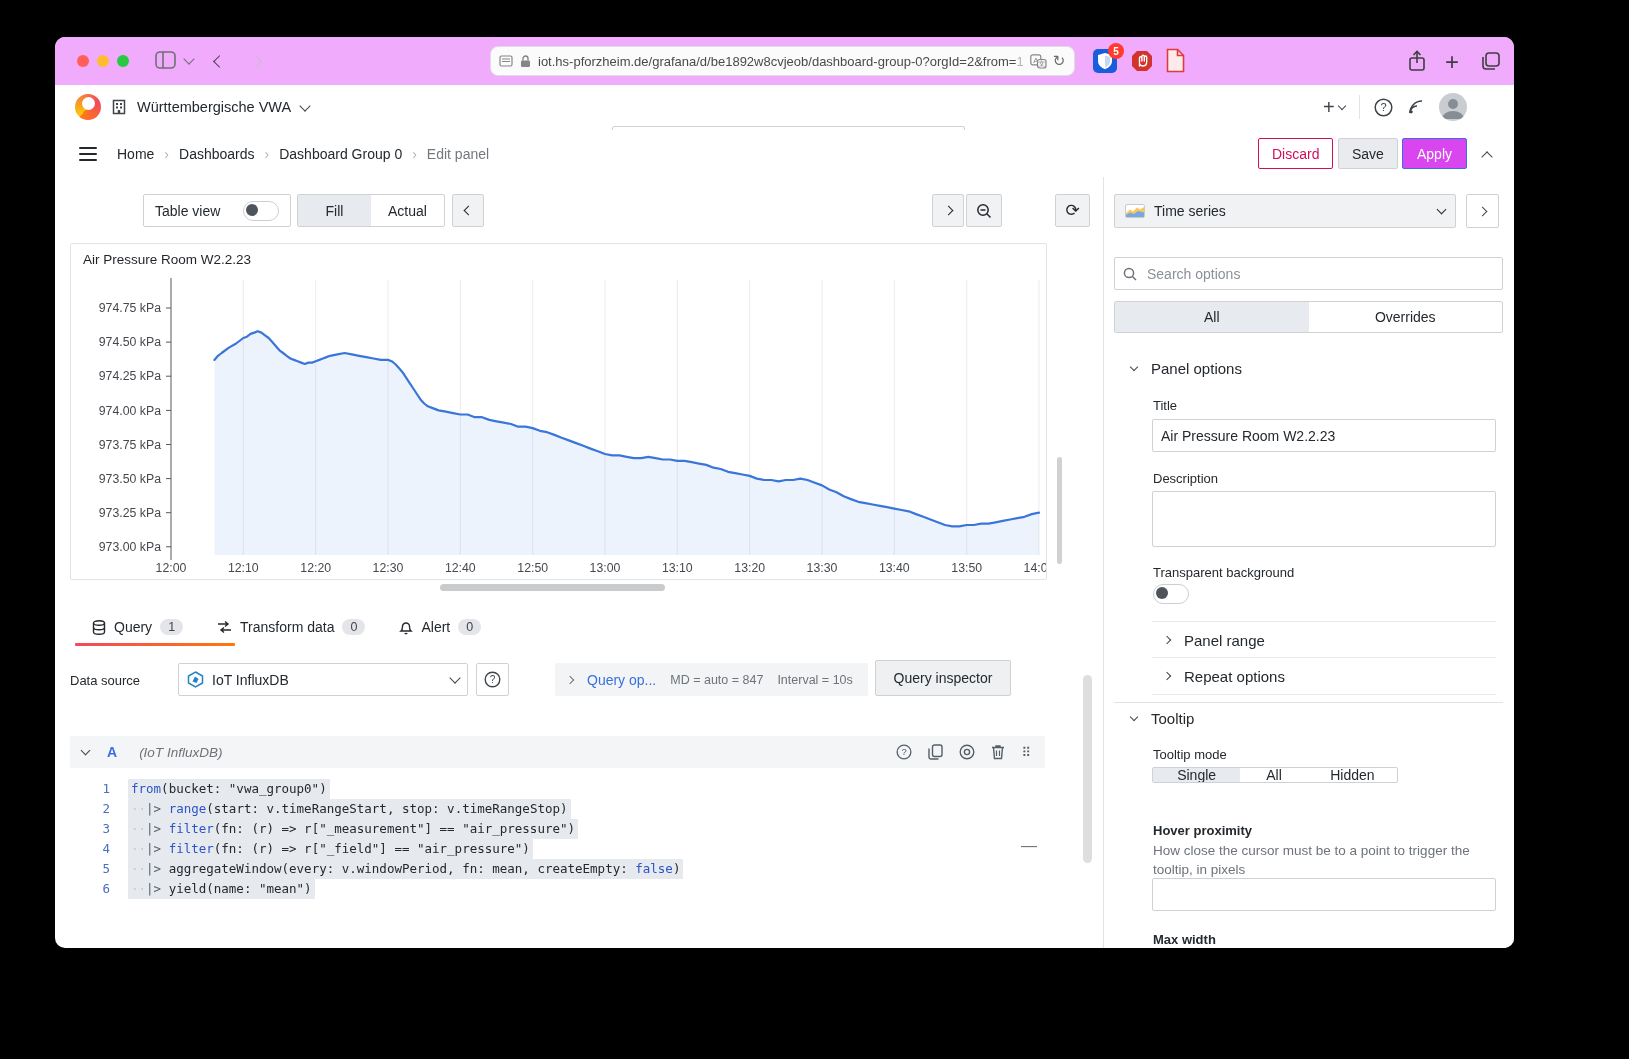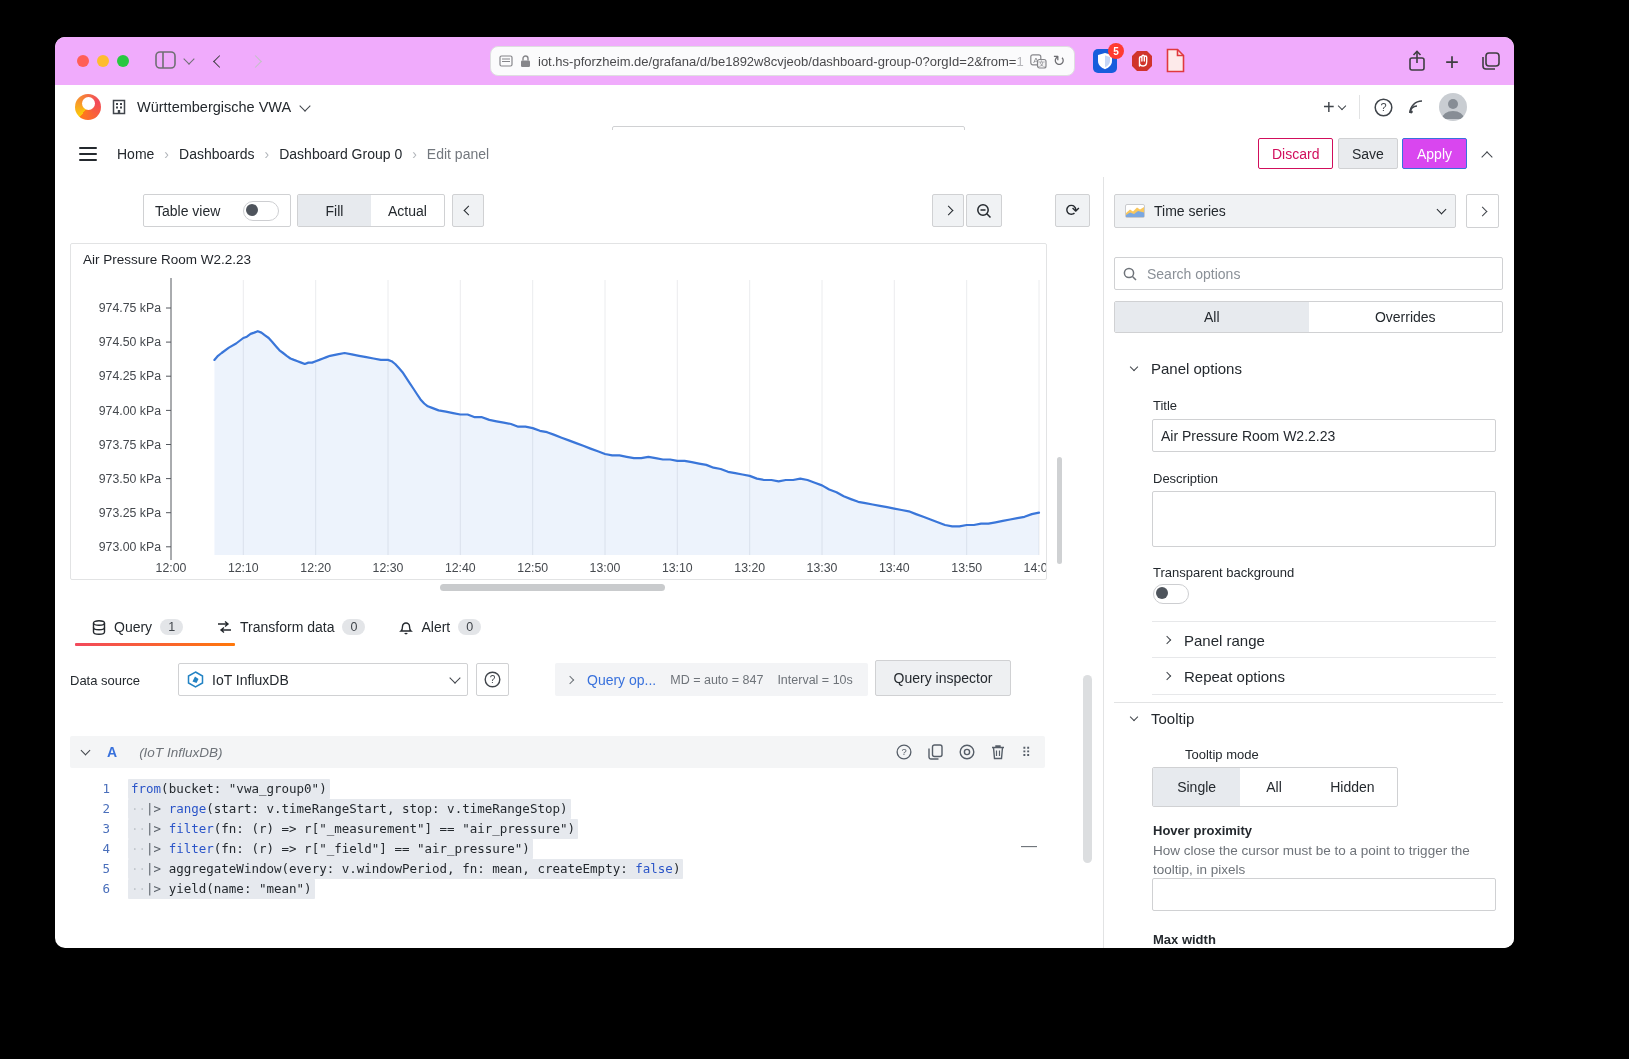--- a/index.html
+++ b/index.html
@@ -453,22 +453,22 @@
       <span class="chev r" style="color:#40454b;width:5px;height:5px;margin-left:12px;"></span>
       <span class="shead">Repeat options</span>
     </div>
     <div class="abs" style="left:10px;top:525px;width:389px;border-top:1px solid #e2e3e4;"></div>
 
     
     <div class="row abs" style="left:27px;top:533px;gap:14px;">
       <span class="chev d" style="color:#40454b;width:5px;height:5px;"></span>
       <span class="shead">Tooltip</span>
     </div>
-    <span class="slbl abs" style="left:49px;top:570px;margin-left:32px;">Tooltip mode</span>
-    <div class="seg abs" style="left:48px;top:590px;width:246px;height:40px;align-items:center;">
+    <span class="slbl abs" style="left:49px;top:570px;">Tooltip mode</span>
+    <div class="seg abs" style="left:48px;top:590px;width:246px;height:16px;align-items:center;">
       <div class="on" style="width:88px;">Single</div>
       <div style="width:68px;">All</div>
       <div style="width:90px;">Hidden</div>
     </div>
     <span class="slbl abs" style="left:49px;top:646px;font-weight:700;">Hover proximity</span>
     <div class="sdesc abs" style="left:49px;top:664px;width:350px;">How close the cursor must be to a point to trigger the tooltip, in pixels</div>
     <input class="inp abs" style="left: 48px; top: 701px; width: 344px; height: 33px;">
     <span class="slbl abs" style="left:49px;top:755px;font-weight:700;">Max width</span>
   </div>
 

